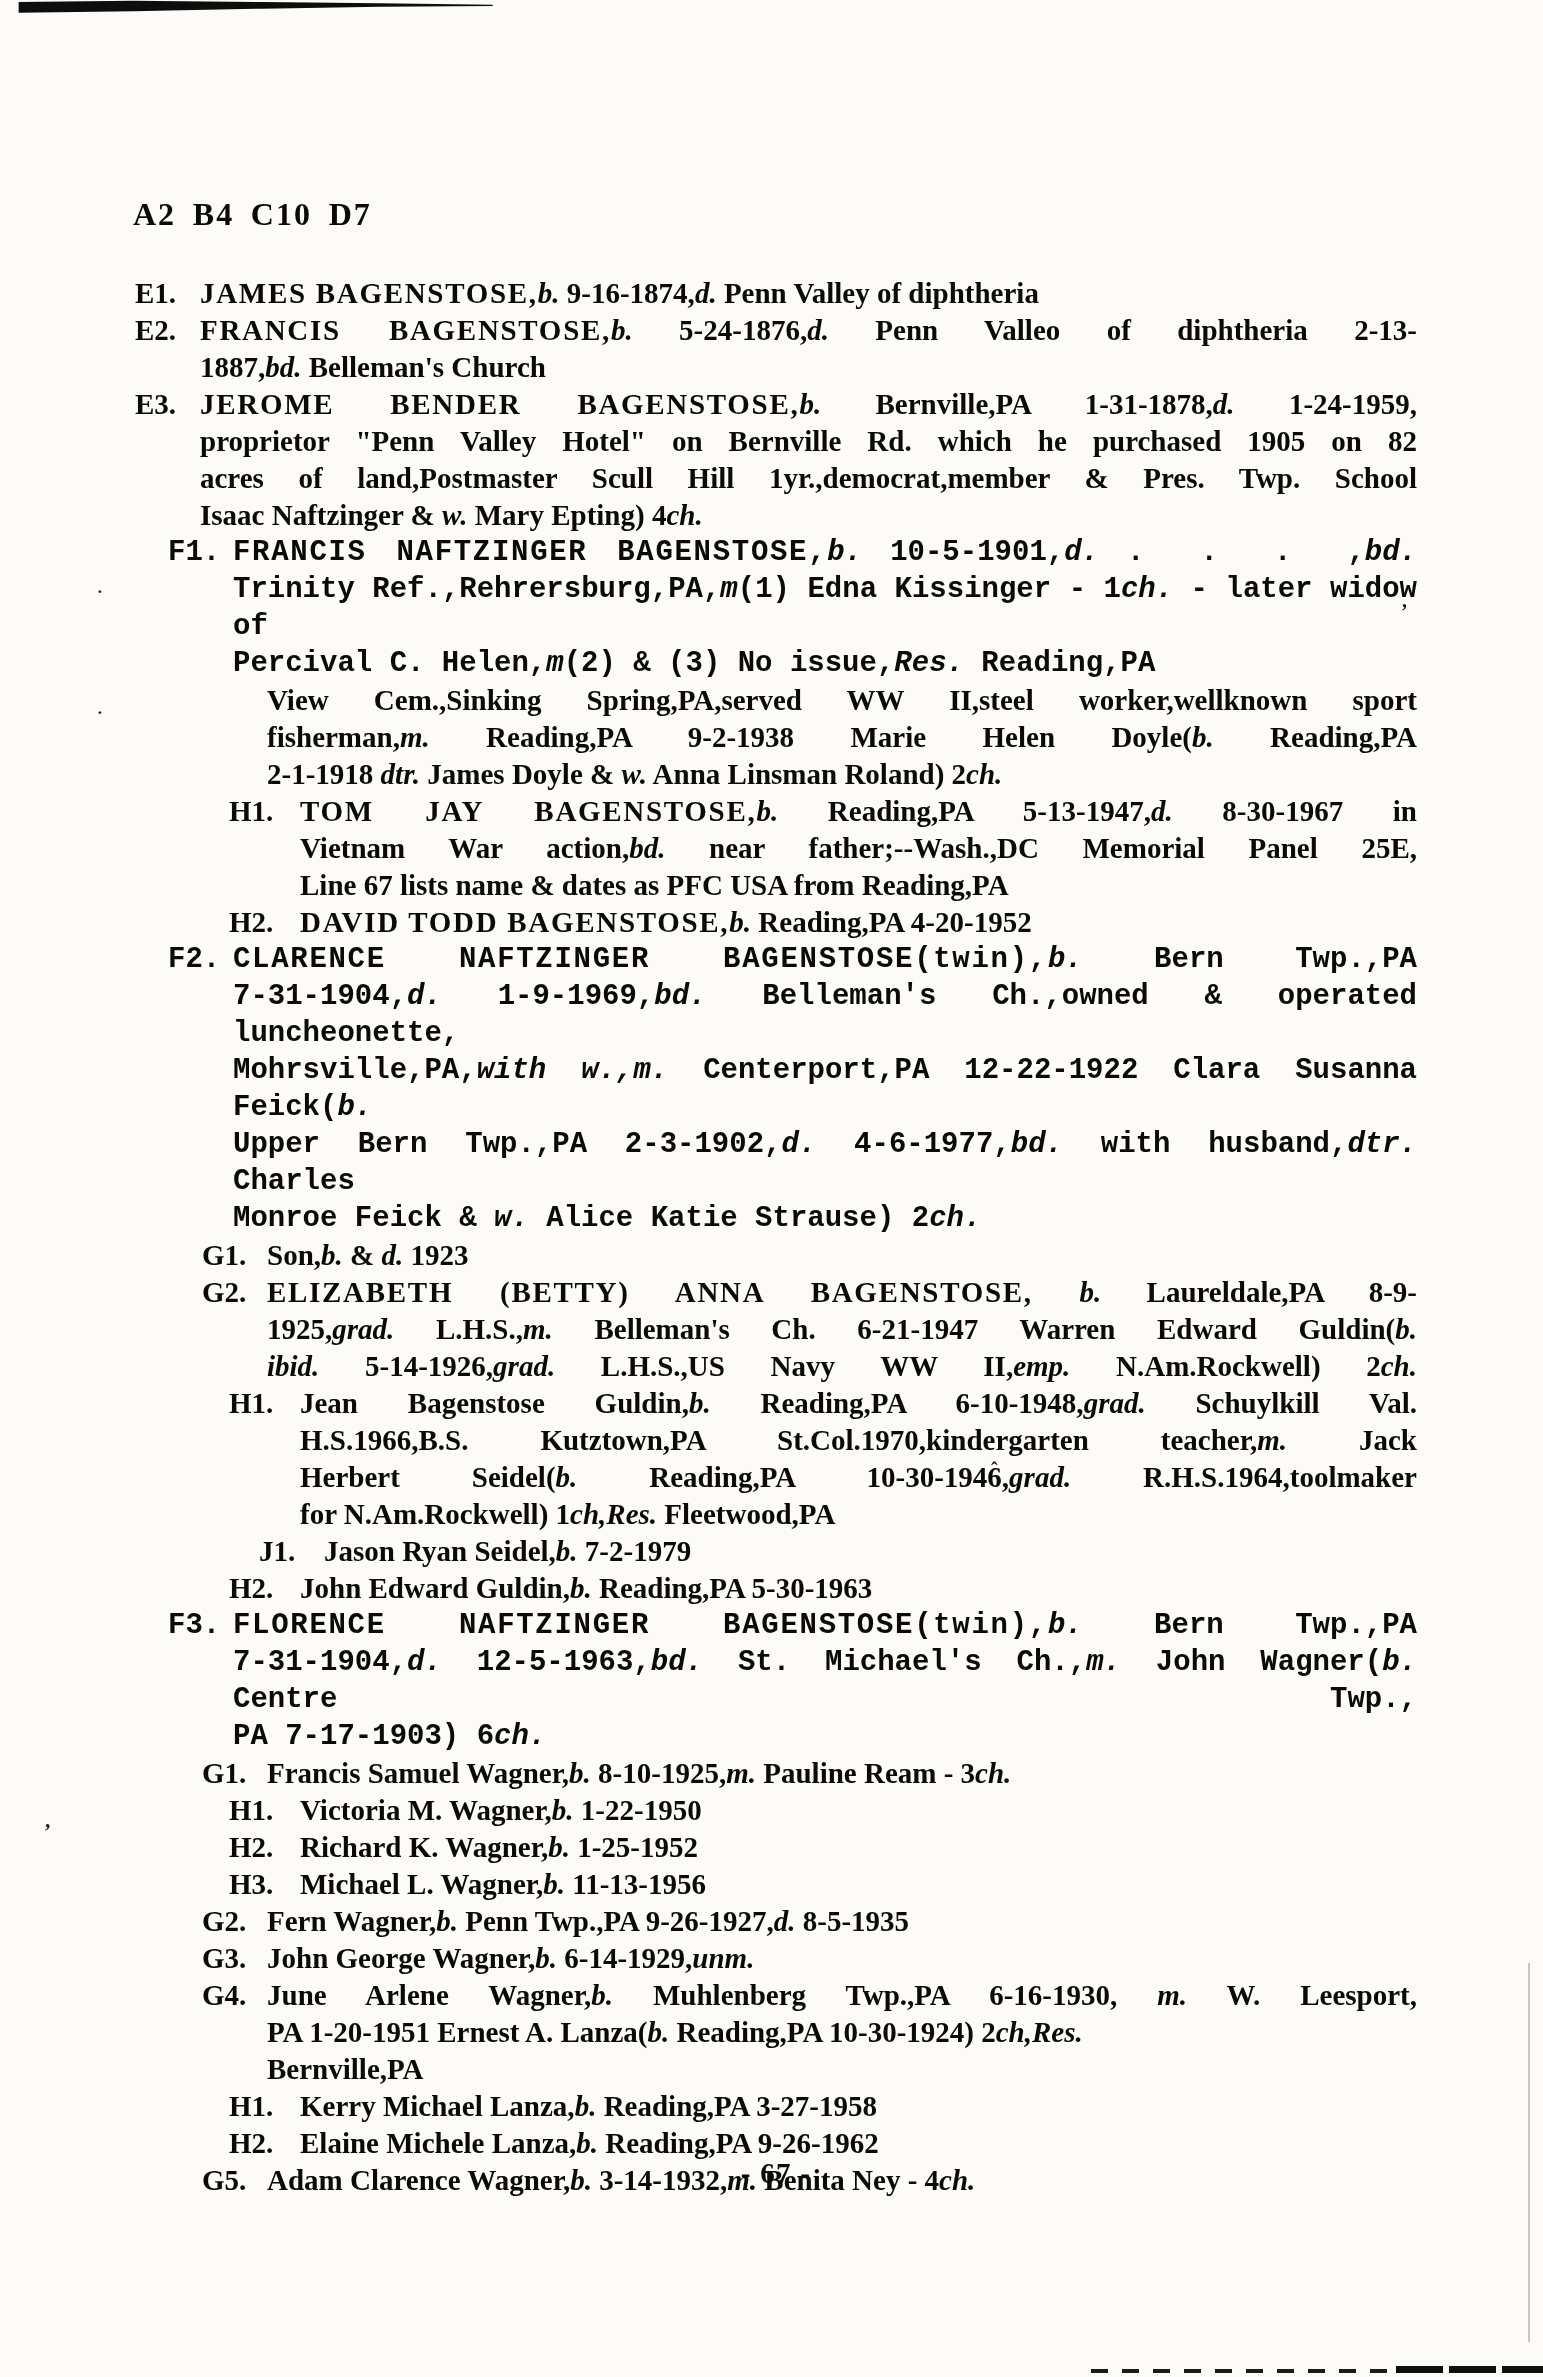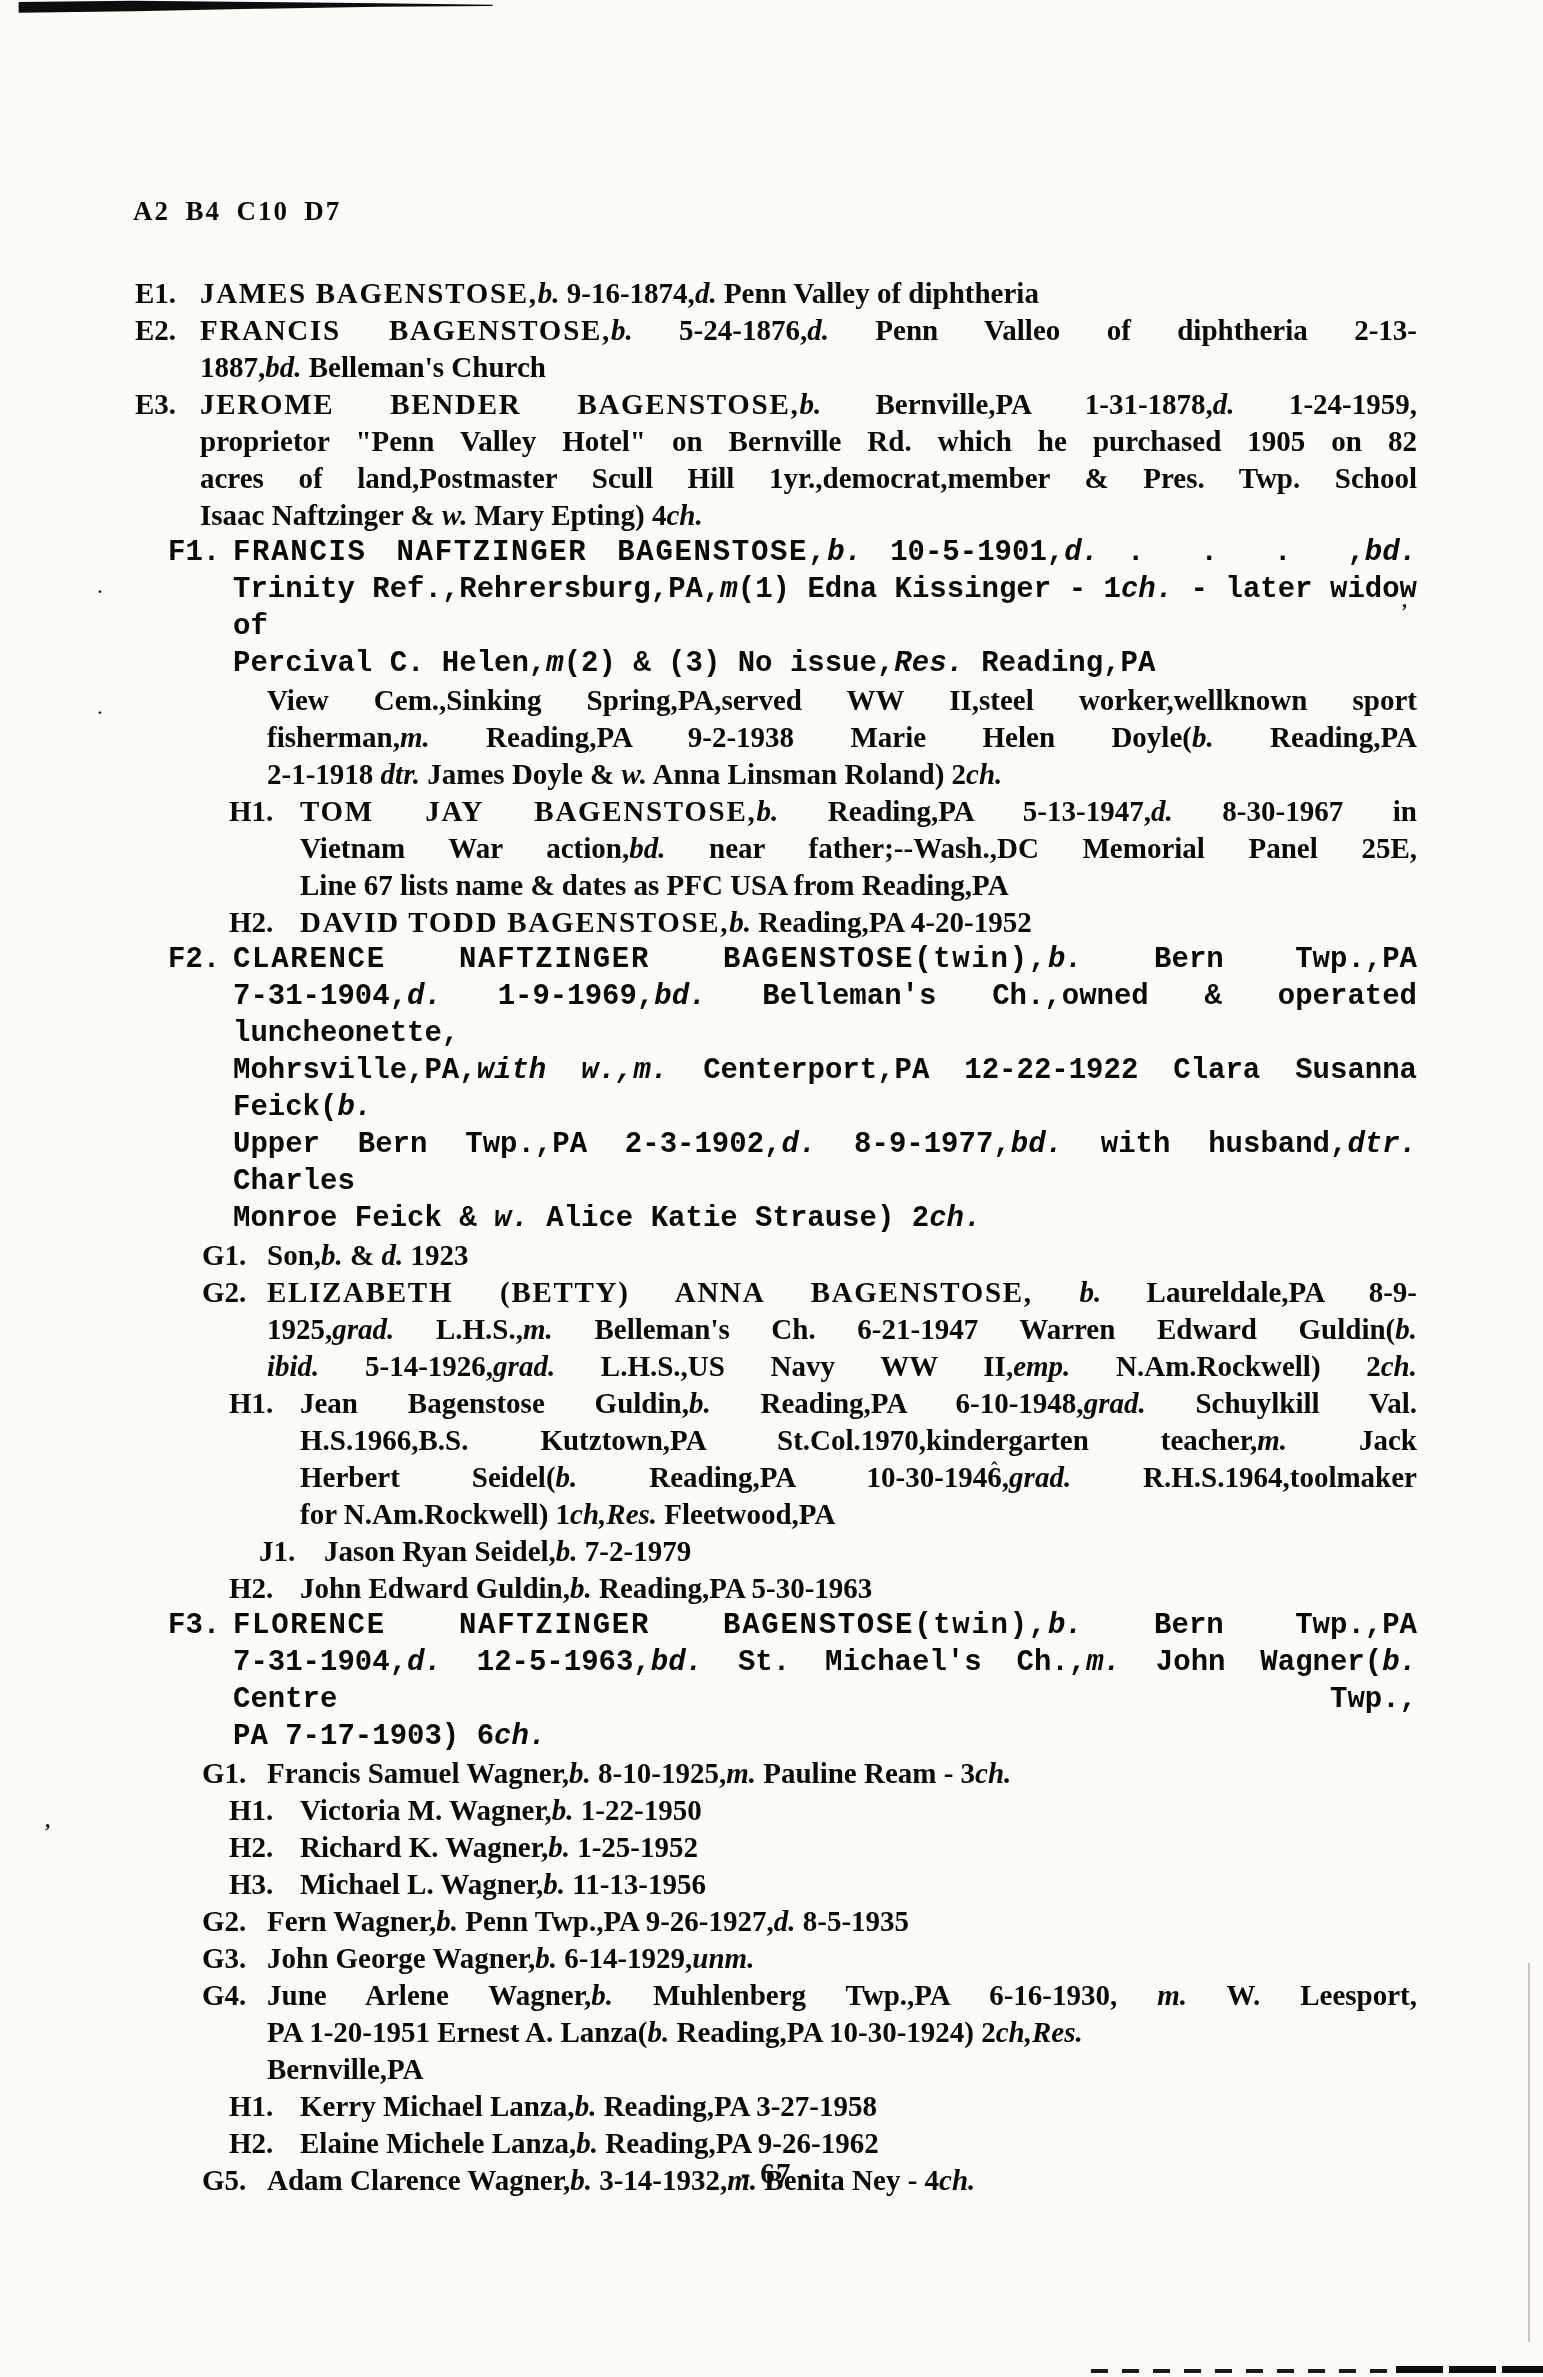--- a/index.html
+++ b/index.html
@@ -5,21 +5,21 @@
   html,body{margin:0;padding:0;}
   body{
     width:1544px;height:2377px;position:relative;overflow:hidden;
     background:#fcfbf8;color:#0b0a09;
     font-family:"Liberation Serif","DejaVu Serif",serif;
     font-weight:bold;
   }
   #page{position:absolute;inset:0;}
   #header-code{
     position:absolute;left:133px;top:196px;
-    font-size:27px;letter-spacing:2px;word-spacing:6.7px;white-space:nowrap;
+    font-size:32px;letter-spacing:2px;word-spacing:6.7px;white-space:nowrap;
   }
   #entries{
     position:absolute;left:135px;top:275px;width:1282px;
     font-size:29px;line-height:37px;
   }
   .entry{padding-left:65px;}
   .entry .line.first{text-indent:-65px;}
   .entry .label{display:inline-block;width:65px;text-indent:0;}
   .entry.lvl3{padding-left:71px;}
   .entry.lvl3 .line.first{text-indent:-71px;}
@@ -81,21 +81,21 @@
         <div class="line j"><span class="seg">Vietnam War action,</span><i class="seg">bd.</i><span class="seg"> near  father;--Wash.,DC Memorial Panel 25E,</span></div>
         <div class="line"><span class="seg">Line 67 lists name &amp; dates as PFC USA from Reading,PA</span></div>
       </div>
       <div class="entry lvl3">
         <div class="line first"><span class="label">H2.</span><span class="seg caps">DAVID TODD BAGENSTOSE,</span><i class="seg">b.</i><span class="seg"> Reading,PA 4-20-1952</span></div>
       </div>
       <div class="entry lvl1">
         <div class="line first j"><span class="label">F2.</span><span class="seg caps">CLARENCE NAFTZINGER BAGENSTOSE(twin),</span><i class="seg">b.</i><span class="seg"> Bern Twp.,PA</span></div>
         <div class="line j"><span class="seg">7-31-1904,</span><i class="seg">d.</i><span class="seg"> 1-9-1969,</span><i class="seg">bd.</i><span class="seg"> Belleman's Ch.,owned &amp; operated luncheonette,</span></div>
         <div class="line j"><span class="seg">Mohrsville,PA,</span><i class="seg">with w.,m.</i><span class="seg"> Centerport,PA 12-22-1922 Clara Susanna Feick(</span><i class="seg">b.</i></div>
-        <div class="line j"><span class="seg">Upper Bern Twp.,PA 2-3-1902,</span><i class="seg">d.</i><span class="seg"> 8-9-1977,</span><i class="seg">bd.</i><span class="seg"> with husband,</span><i class="seg">dtr.</i><span class="seg"> Charles</span></div>
+        <div class="line j"><span class="seg">Upper Bern Twp.,PA 2-3-1902,</span><i class="seg">d.</i><span class="seg"> 4-6-1977,</span><i class="seg">bd.</i><span class="seg"> with husband,</span><i class="seg">dtr.</i><span class="seg"> Charles</span></div>
         <div class="line"><span class="seg">Monroe Feick &amp; </span><i class="seg">w.</i><span class="seg"> Alice Katie Strause)  2</span><i class="seg">ch.</i></div>
       </div>
       <div class="entry lvl2">
         <div class="line first"><span class="label">G1.</span><span class="seg">Son,</span><i class="seg">b.</i><span class="seg"> &amp; </span><i class="seg">d.</i><span class="seg"> 1923</span></div>
       </div>
       <div class="entry lvl2">
         <div class="line first j"><span class="label">G2.</span><span class="seg caps">ELIZABETH (BETTY) ANNA BAGENSTOSE, </span><i class="seg">b.</i><span class="seg"> Laureldale,PA 8-9-</span></div>
         <div class="line j"><span class="seg">1925,</span><i class="seg">grad.</i><span class="seg"> L.H.S.,</span><i class="seg">m.</i><span class="seg"> Belleman's Ch. 6-21-1947 Warren Edward Guldin(</span><i class="seg">b.</i></div>
         <div class="line j"><i class="seg">ibid.</i><span class="seg"> 5-14-1926,</span><i class="seg">grad.</i><span class="seg"> L.H.S.,US Navy WW II,</span><i class="seg">emp.</i><span class="seg"> N.Am.Rockwell)  2</span><i class="seg">ch.</i></div>
       </div>

